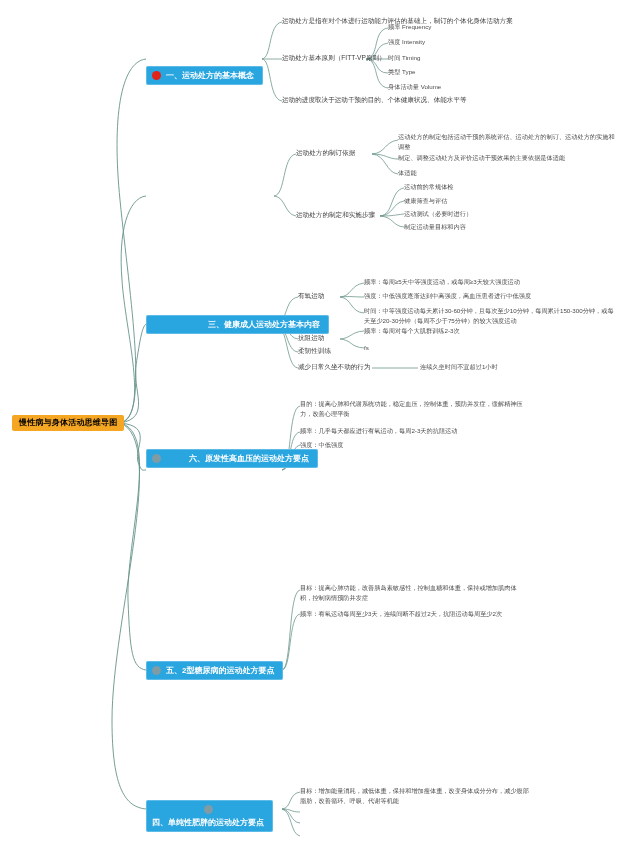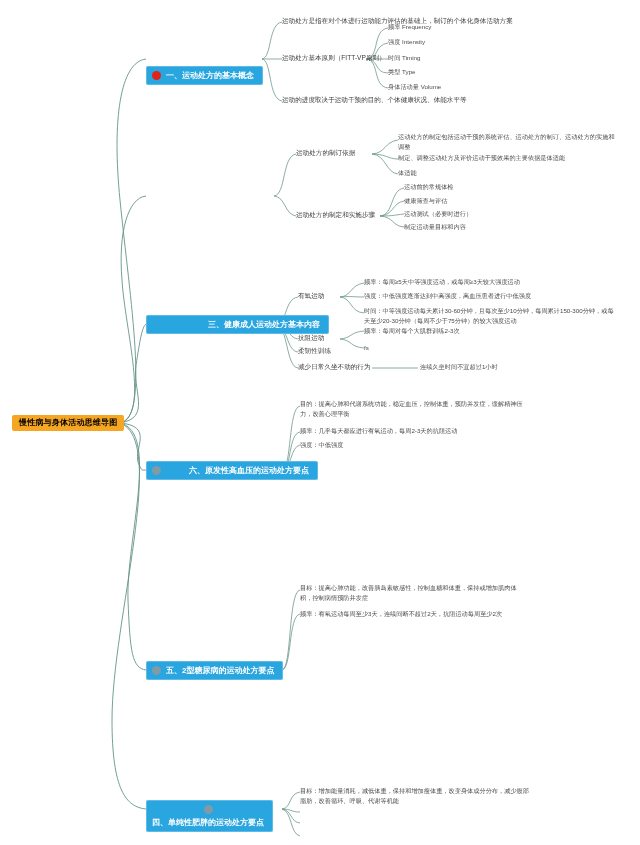--- a/index.html
+++ b/index.html
@@ -180,21 +180,21 @@
   <div class="node l2" style="left:298px;top:333px;">抗阻运动</div>
   <div class="node l2" style="left:298px;top:346px;">柔韧性训练</div>
   <div class="node l2" style="left:298px;top:362px;">减少日常久坐不动的行为</div>
   <div class="node l3 wrap" style="left:364px;top:277px;width:256px;">频率：每周≥5天中等强度运动，或每周≥3天较大强度运动</div>
   <div class="node l3 wrap" style="left:364px;top:291px;width:256px;">强度：中低强度逐渐达到中高强度，高血压患者进行中低强度</div>
   <div class="node l3 wrap" style="left:364px;top:306px;width:250px;">时间：中等强度运动每天累计30-60分钟，且每次至少10分钟，每周累计150-300分钟，或每天至少20-30分钟（每周不少于75分钟）的较大强度运动</div>
   <div class="node l3" style="left:364px;top:326px;">频率：每周对每个大肌群训练2-3次</div>
   <div class="node l3" style="left:364px;top:343px;">fs</div>
   <div class="node l3" style="left:420px;top:362px;">连续久坐时间不宜超过1小时</div>
 
-  <div class="node l1" style="left:146px;top:461px;gap:28px;">
+  <div class="node l1" style="left:146px;top:449px;gap:28px;">
     <span class="bullet" style="background:#7F9BA6;"></span>
     <span>六、原发性高血压的运动处方要点</span>
   </div>
   <div class="node l3 wrap" style="left:300px;top:399px;width:230px;">目的：提高心肺和代谢系统功能，稳定血压，控制体重，预防并发症，缓解精神压力，改善心理平衡</div>
   <div class="node l3 wrap" style="left:300px;top:426px;width:250px;">频率：几乎每天都应进行有氧运动，每周2-3天的抗阻运动</div>
   <div class="node l3" style="left:300px;top:440px;">强度：中低强度</div>
 
   <div class="node l1" style="left:146px;top:661px;text-align:right;">
     <span class="bullet" style="background:#7F9BA6;"></span>
     <span>五、2型糖尿病的运动处方要点</span>

